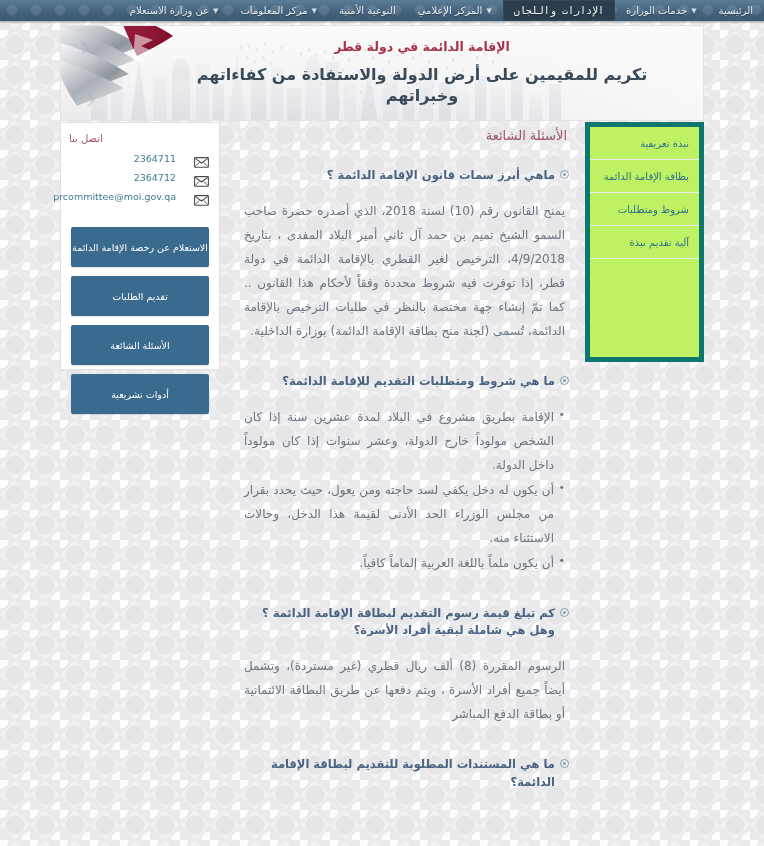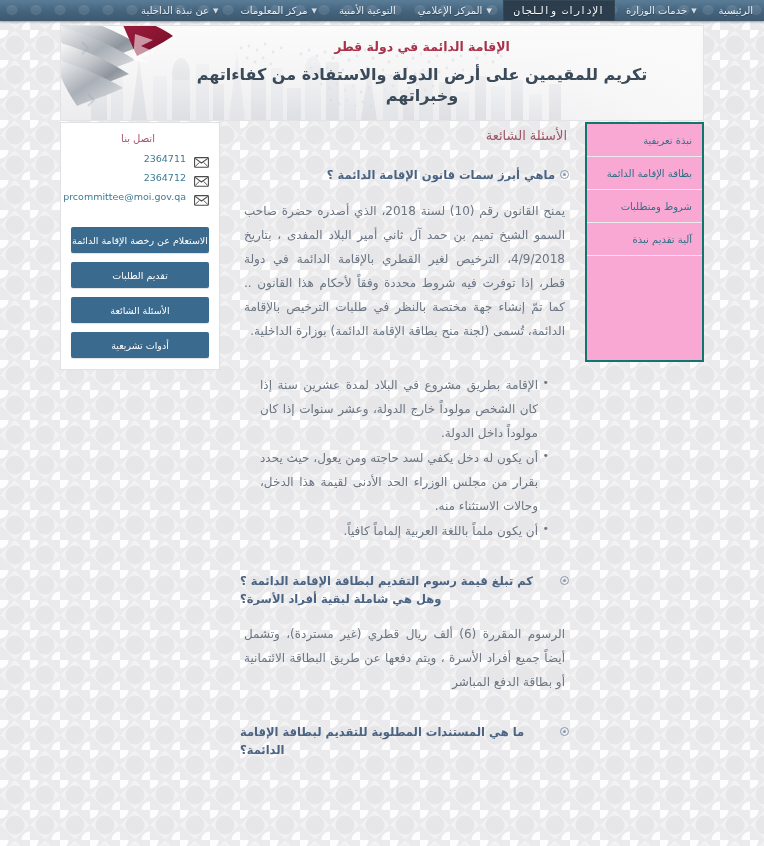--- a/index.html
+++ b/index.html
@@ -151,22 +151,22 @@
     display: flex;
     flex-direction: row;
     align-items: flex-start;
     gap: 0;
   }
 
   
   .subnav {
     width: 119px;
     flex: 0 0 119px;
-    background: #f9a8d4;
-    border: 2px solid #0f766e;
+    background: #bef264;
+    border: 5px solid #0f766e;
     order: 0;
     align-self: stretch;
     max-height: 240px;
   }
   .subnav-item {
     height: 33px;
     display: flex;
     align-items: center;
     justify-content: flex-start;
     padding: 0 10px;
@@ -196,21 +196,21 @@
   .faq-q {
     display: flex;
     flex-direction: row;
     align-items: flex-start;
     justify-content: flex-start;
     gap: 5px;
     font-size: 11.5px;
     font-weight: bold;
     color: #4a6382;
     line-height: 1.55;
-    text-align: left;
+    text-align: right;
     cursor: pointer;
     padding-right: 2px;
   }
   .q-marker {
     flex: 0 0 auto;
     width: 9px; height: 9px;
     margin-top: 3px;
     border: 1px solid #8a9bae;
     border-radius: 50%;
     position: relative;
@@ -225,21 +225,21 @@
   }
   .faq-a {
     font-size: 12px;
     line-height: 2.0;
     color: #6a7582;
     text-align: justify;
     margin: 14px 6px 30px 4px;
   }
   .faq-a ul {
     list-style: none;
-    margin: 16px; padding: 0;
+    margin: 0; padding: 0;
   }
   .faq-a li {
     position: relative;
     padding-right: 11px;
     margin-bottom: 1px;
     text-align: justify;
   }
   .faq-a li::before {
     content: "•";
     position: absolute;
@@ -254,29 +254,29 @@
     flex: 0 0 160px;
     order: 2;
     background: #ffffff;
     border: 1px solid #e0e1e4;
     padding: 8px 8px 14px 8px;
     height: 248px;
   }
   .contact-title {
     font-size: 10px;
     color: #a8516a;
-    text-align: center;
+    text-align: left;
     margin: 2px 4px 9px 0;
   }
   .contact-row {
     display: flex;
     flex-direction: row;
     align-items: center;
     justify-content: flex-start;
-    gap: 8px;
+    gap: 18px;
     margin-bottom: 8px;
     padding-right: 2px;
   }
   .mail-icon {
     flex: 0 0 auto;
     width: 15px; height: 11px;
   }
   .contact-text {
     font-size: 9.5px;
     color: #3f7b93;
@@ -286,21 +286,21 @@
     white-space: nowrap;
   }
   .btn-stack {
     margin-top: 25px;
     display: flex;
     flex-direction: column;
     gap: 9px;
     padding: 0 2px;
   }
   .side-btn {
-    height: 26px;
+    height: 40px;
     background: #3b6a8f;
     border: none;
     border-radius: 2px;
     color: #ffffff;
     font-size: 9.5px;
     font-family: inherit;
     display: flex;
     align-items: center;
     justify-content: center;
     cursor: pointer;
@@ -328,21 +328,21 @@
     </div>
     <div class="nav-item">
       <span>التوعية الأمنية</span>
     </div>
     <div class="nav-item">
       <span class="nav-caret">▼</span>
       <span>مركز المعلومات</span>
     </div>
     <div class="nav-item">
       <span class="nav-caret">▼</span>
-      <span>عن نبذة الداخلية</span>
+      <span>عن وزارة الاستعلام</span>
     </div>
   </nav>
 
 <section class="banner-wrap">
   <div class="banner-bg"></div>
 
   <svg class="banner-map" viewBox="0 0 330 92" xmlns="http://www.w3.org/2000/svg">
     <g fill="#c9ccd1">
       <circle cx="30" cy="20" r="1.4"></circle>
         <circle cx="38" cy="18" r="1.4"></circle>
@@ -526,34 +526,38 @@
     <h1 class="page-title">الأسئلة الشائعة</h1>
     <div id="faq-list">
         <div class="faq-item">
           <div class="faq-q">
             <span class="q-marker"></span>
             <span>ماهي أبرز سمات قانون الإقامة الدائمة ؟</span>
           </div>
           <div class="faq-a">يمنح  القانون رقم (10) لسنة 2018، الذي أصدره حضرة صاحب السمو الشيخ تميم بن حمد آل ثاني أمير البلاد المفدى ، بتاريخ 4/9/2018،  الترخيص لغير القطري بالإقامة الدائمة في دولة قطر، إذا توفرت فيه شروط محددة وفقاً لأحكام هذا القانون .. كما تمّ إنشاء جهة مختصة بالنظر في طلبات الترخيص بالإقامة الدائمة، تُسمى (لجنة منح بطاقة الإقامة الدائمة) بوزارة الداخلية.</div>
         </div>
         <div class="faq-item">
+          <div class="faq-q">
+            <span class="q-marker"></span>
+            <span>ما هي شروط ومتطلبات التقديم للإقامة الدائمة؟</span>
+          </div>
           <div class="faq-a">
             <ul>
               <li>الإقامة بطريق مشروع في البلاد لمدة عشرين سنة إذا كان الشخص مولوداً خارج الدولة، وعشر سنوات إذا كان مولوداً داخل الدولة.</li>
               <li>أن يكون له دخل يكفي لسد حاجته ومن يعول، حيث يحدد بقرار من مجلس الوزراء الحد الأدنى لقيمة هذا الدخل، وحالات الاستثناء منه.</li>
               <li>أن يكون ملماً باللغة العربية إلماماً كافياً.</li>
             </ul>
           </div>
         </div>
         <div class="faq-item">
           <div class="faq-q">
             <span class="q-marker"></span>
             <span>كم تبلغ قيمة رسوم التقديم لبطاقة الإقامة الدائمة ؟ وهل هي شاملة لبقية أفراد الأسرة؟</span>
           </div>
-          <div class="faq-a">الرسوم المقررة (6) ألف ريال قطري (غير مستردة)، وتشمل أيضاً جميع أفراد الأسرة ، ويتم دفعها عن طريق البطاقة الائتمانية أو بطاقة الدفع المباشر</div>
+          <div class="faq-a">الرسوم المقررة (8) ألف ريال قطري (غير مستردة)، وتشمل أيضاً جميع أفراد الأسرة ، ويتم دفعها عن طريق البطاقة الائتمانية أو بطاقة الدفع المباشر</div>
         </div>
         <div class="faq-item">
           <div class="faq-q">
             <span class="q-marker"></span>
             <span>ما هي المستندات المطلوبة للتقديم لبطاقة الإقامة الدائمة؟</span>
           </div>
         </div>
       </div>
   </main>
 

